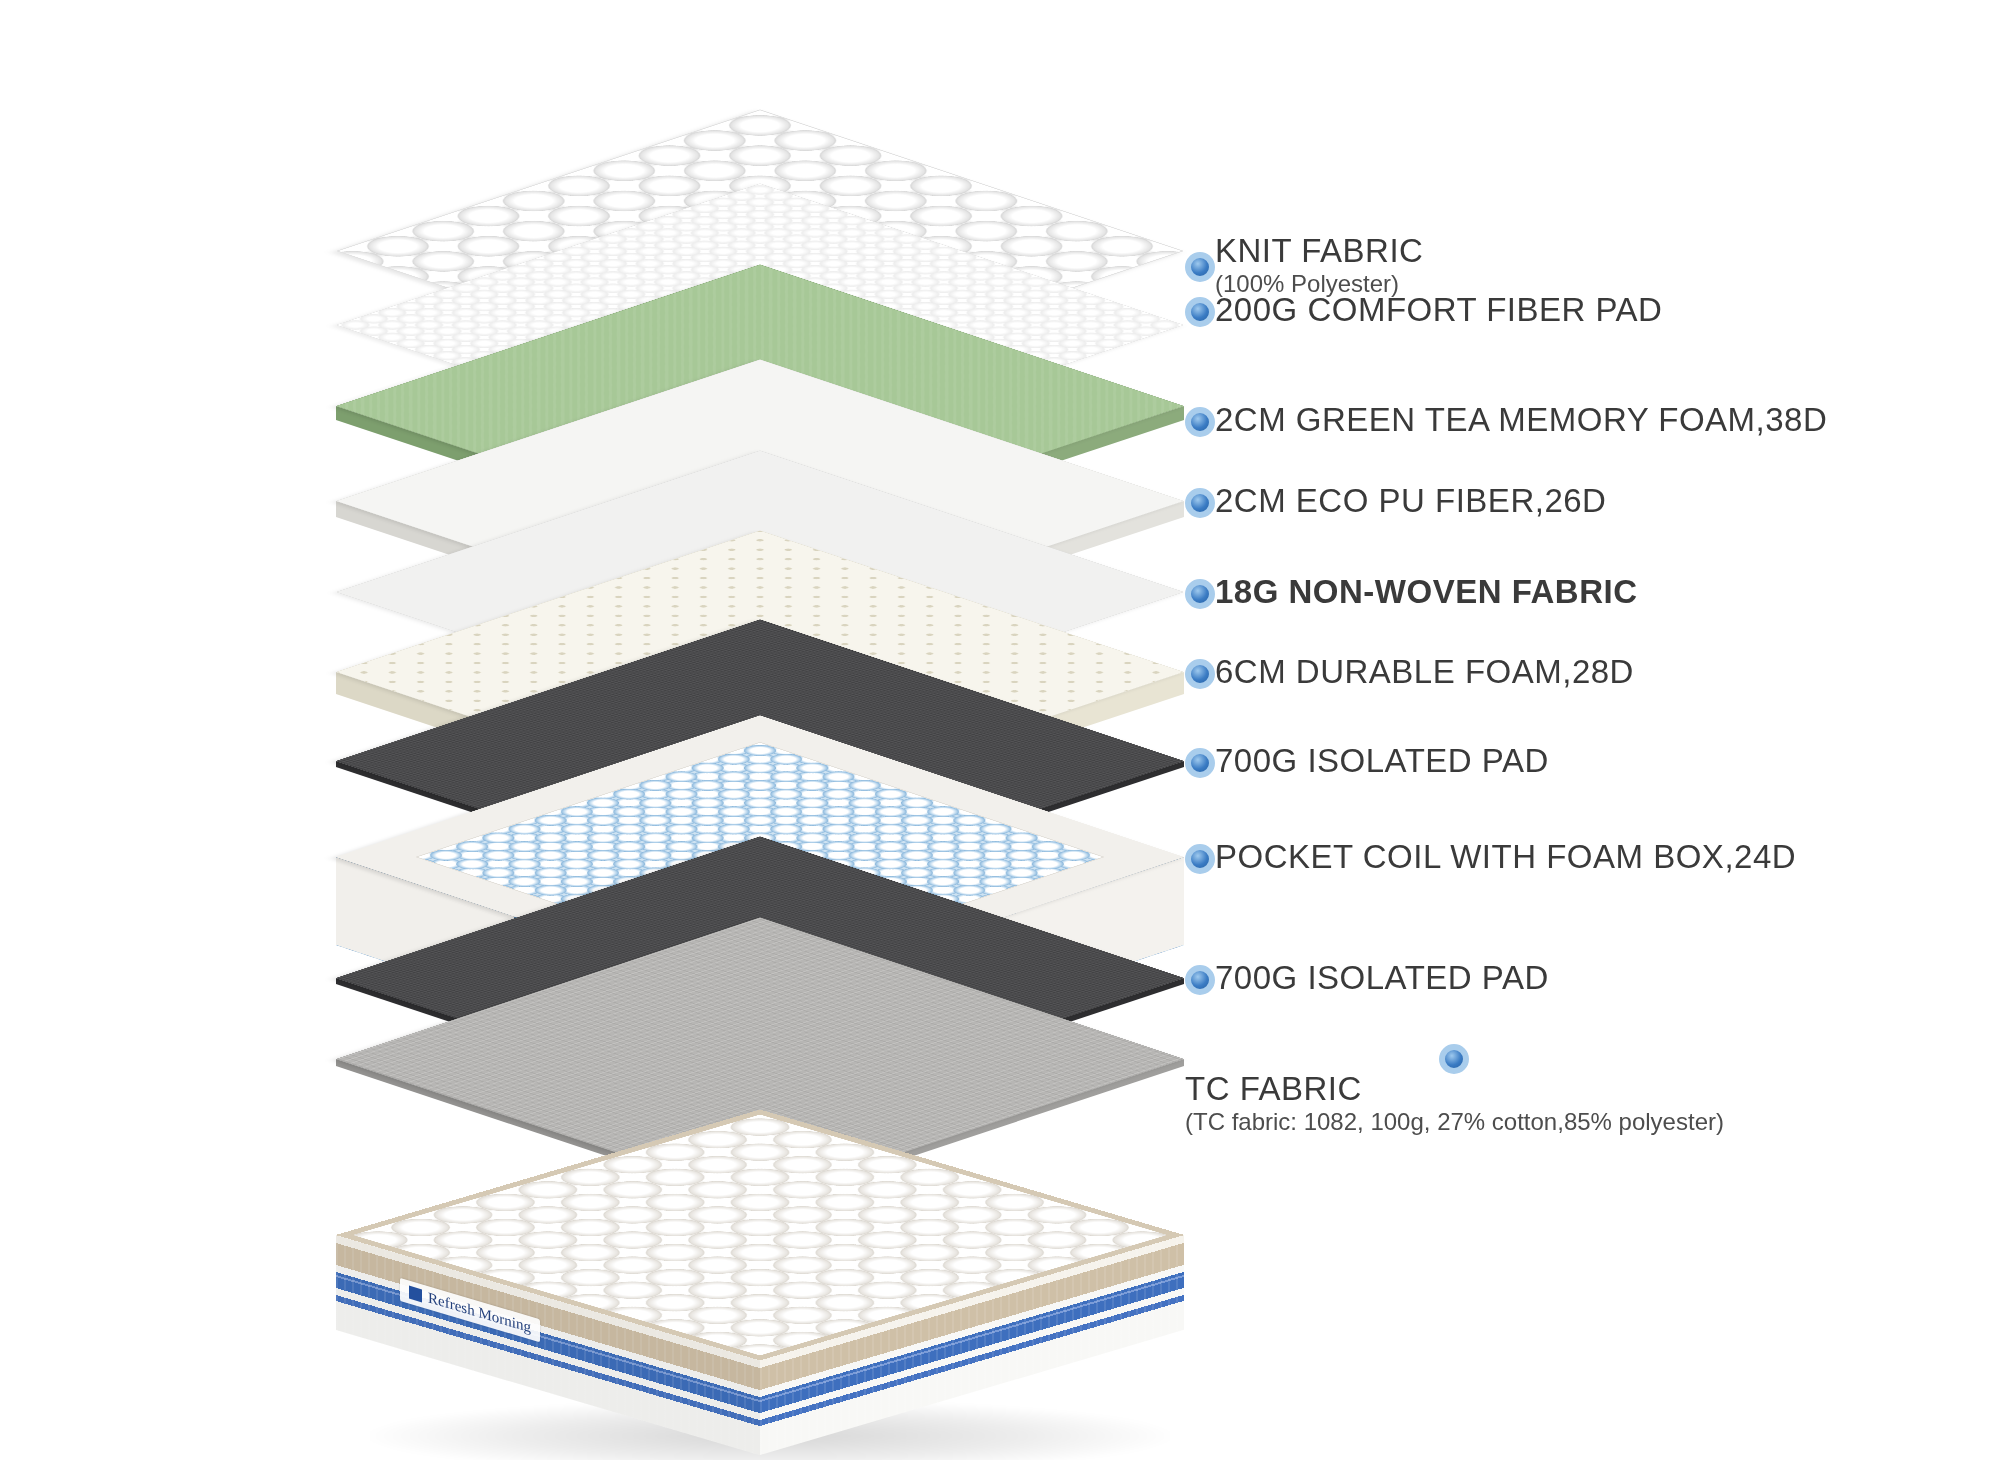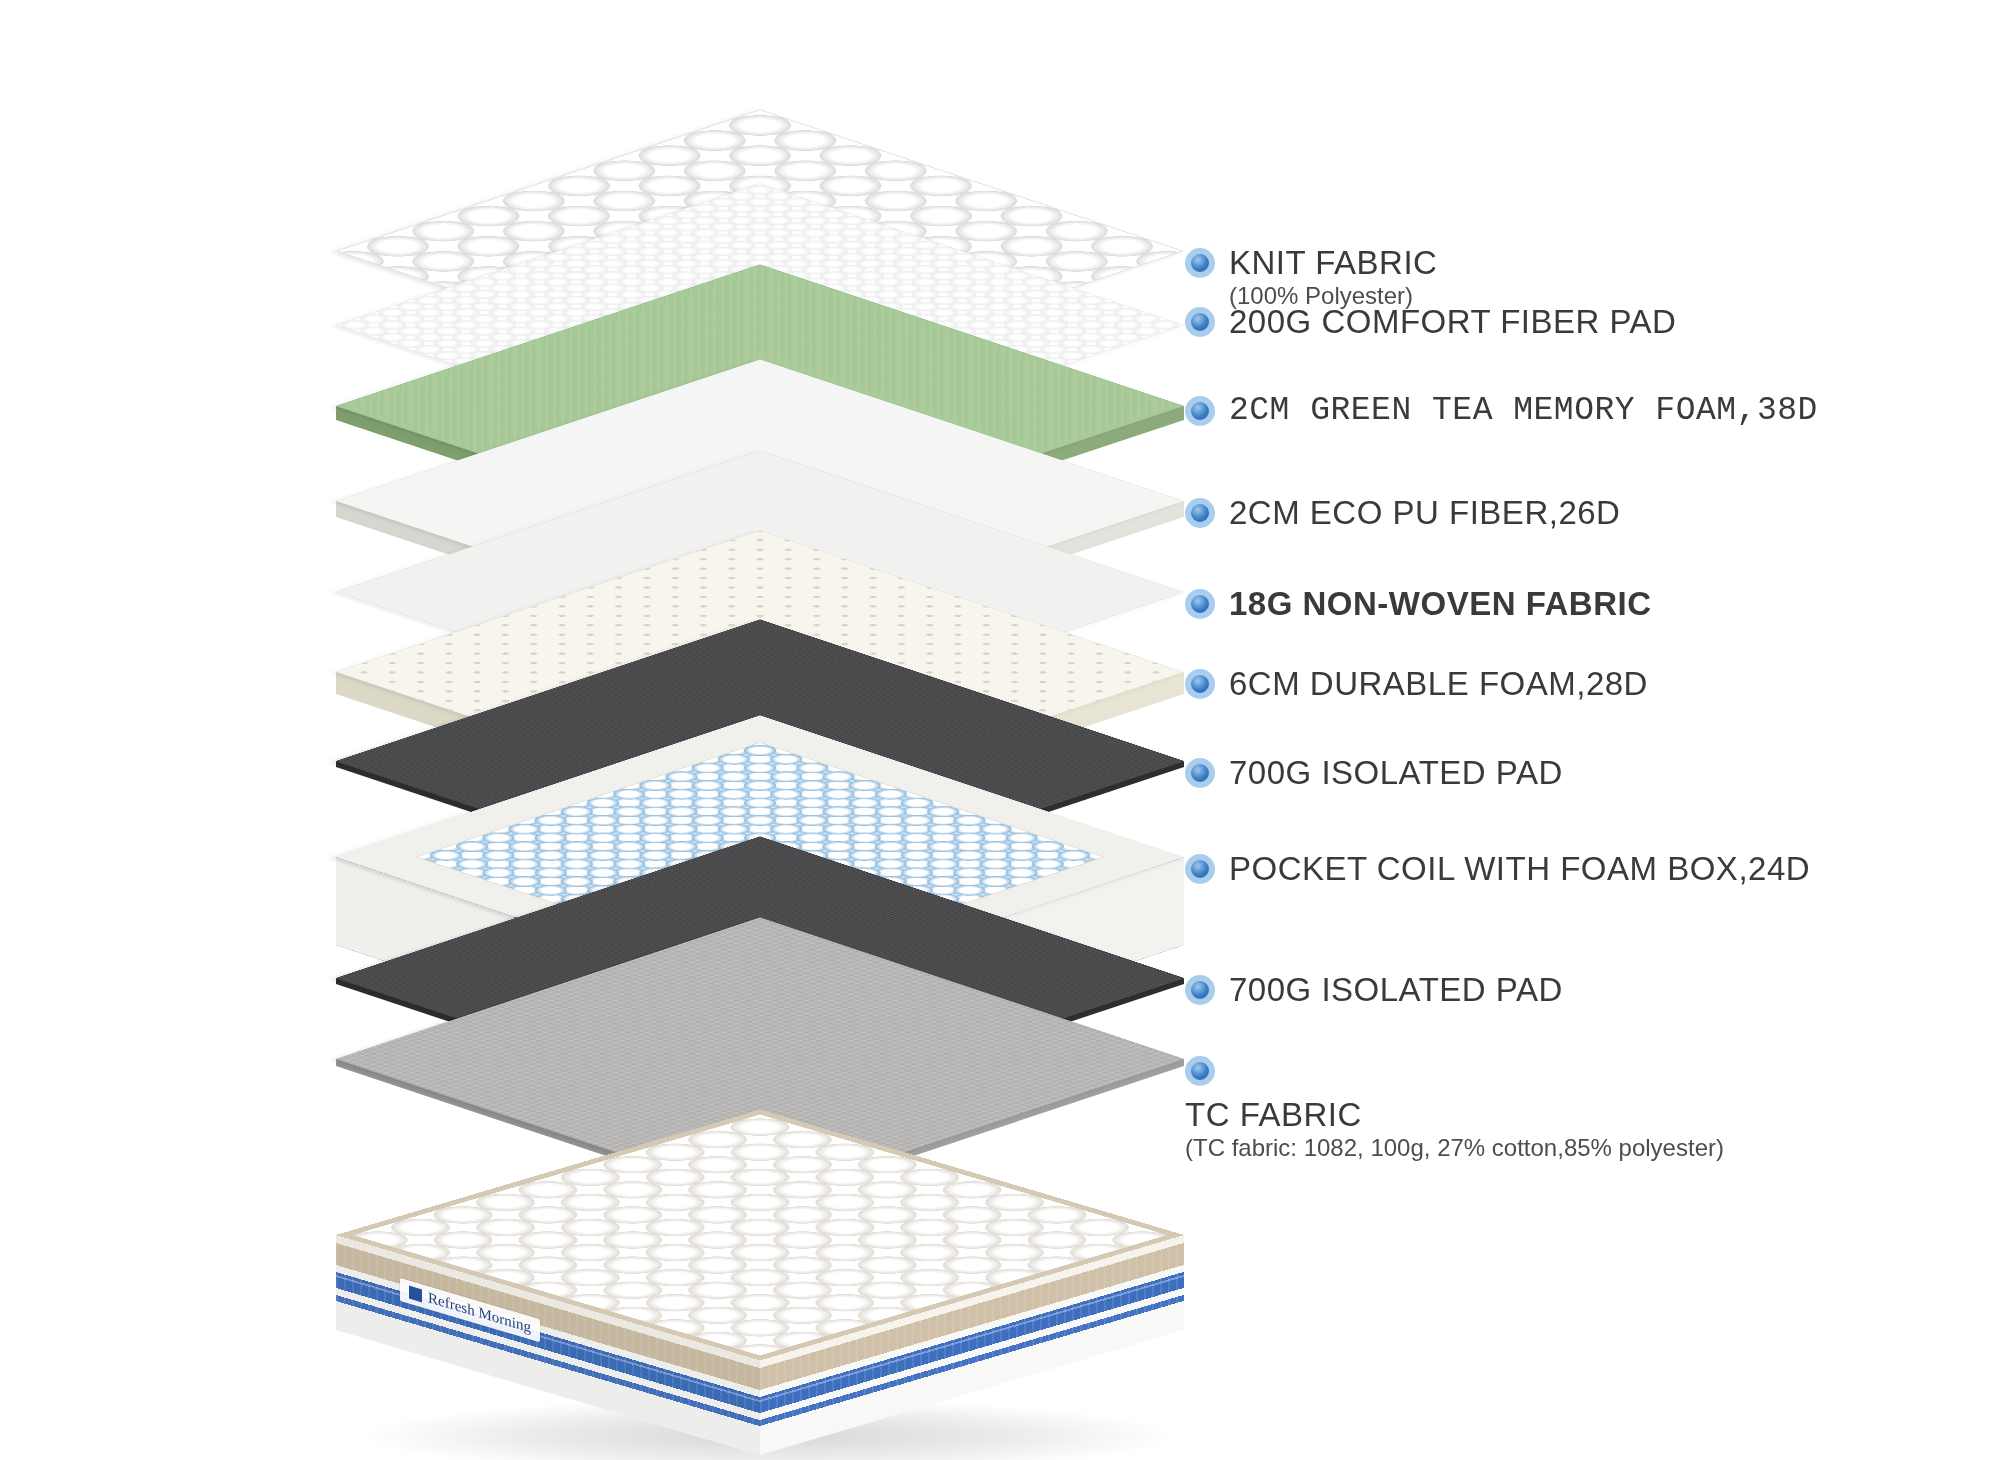--- a/index.html
+++ b/index.html
@@ -114,27 +114,27 @@
     background:
       repeating-linear-gradient(90deg, rgba(255,255,255,.16) 0 2px, transparent 2px 9px),
       repeating-linear-gradient(0deg, rgba(0,0,0,.06) 0 2px, transparent 2px 9px),
       #b7b6b4;
     border: 1px solid #a5a4a2;
     filter: drop-shadow(0 5px 5px rgba(0,0,0,.12)); }
   .edge-tc-lf { left: 336px; top: 1059px; height: 7px; background: #949391; }
   .edge-tc-rt { left: 760px; top: 1200px; height: 7px; background: #a09f9d; }
 
   
-  .callout { position: absolute; left: 1185px; display: flex; align-items: flex-start; gap: 14px; z-index: 40; margin-top: 12px; }
+  .callout { position: absolute; left: 1185px; display: flex; align-items: center; z-index: 40; }
   .dot { width: 30px; height: 30px; border-radius: 50%; flex: 0 0 30px;
     border: 6px solid #a9cdec;
     background: radial-gradient(circle at 38% 32%, #9ec9ee, #3b7cc4 55%, #2a66ab 90%); }
   .ctext .main { font-size: 33px; line-height: 36px; color: #3a3a3a; letter-spacing: .5px; margin-top: -3px; }
   .ctext .sub { font-size: 24px; line-height: 26px; color: #4d4d4d; margin-top: 2px; }
-  .c1 { top: 236px; } .c2 { top: 295px; } .c3 { top: 384px; font-family: Liberation Mono, monospace; } .c4 { top: 486px; }
+  .c1 { top: 236px; } .c2 { top: 295px; } .c3 { top: 405px; } .c4 { top: 486px; }
   .c5 { top: 577px; font-weight: bold; } .c6 { top: 657px; } .c7 { top: 746px; } .c8 { top: 842px; }
   .c9 { top: 963px; } .c10 { top: 1044px; flex-direction: column; }
 
   
   .m-shadow { position: absolute; left: 370px; top: 1400px; width: 800px; height: 72px;
     background: radial-gradient(ellipse at 50% 50%, rgba(0,0,0,.16), rgba(0,0,0,.07) 45%, transparent 72%);
     filter: blur(2px); }
   .m-edge { position: absolute; width: 424px; height: 95px; transform-origin: 0 0;
     background:
       repeating-linear-gradient(90deg, rgba(255,255,255,.10) 0 2px, transparent 2px 8px),

